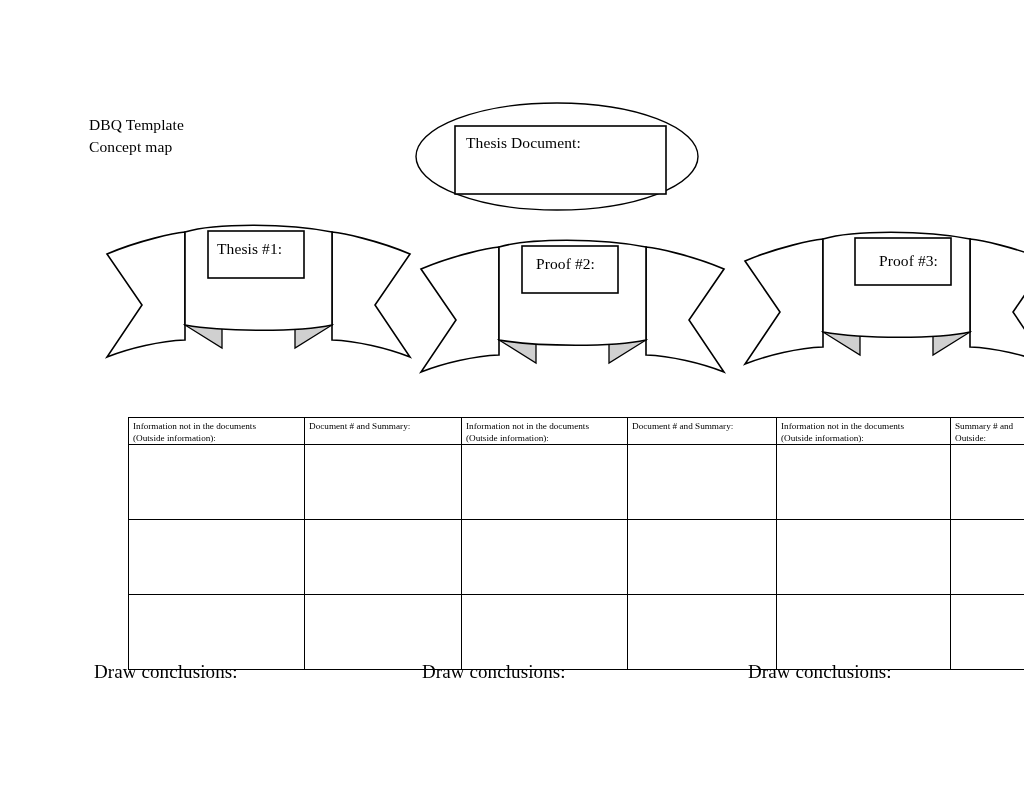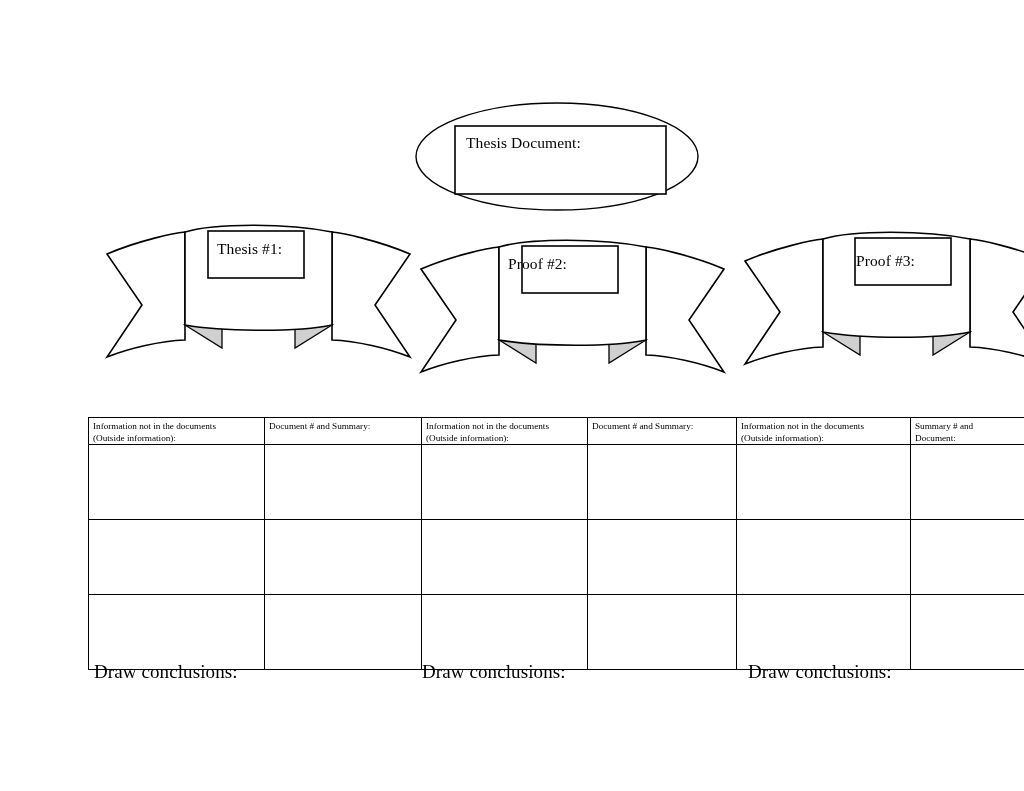--- a/index.html
+++ b/index.html
@@ -47,20 +47,21 @@
     white-space: nowrap;
     letter-spacing: 0.1px;
   }
 
   
   .doc-table {
     position: absolute;
     border-collapse: collapse;
     table-layout: fixed;
     background: #ffffff;
+    margin-left: 40px;
   }
   .doc-table td {
     border: 1px solid #000000;
     vertical-align: top;
     padding: 2px 4px 0 4px;
     font-size: 9.2px;
     line-height: 1.32;
     font-family: "Liberation Serif", "DejaVu Serif", serif;
   }
   .doc-table td.body-cell { padding: 0; }
@@ -72,20 +73,24 @@
     font-size: 19px;
     white-space: nowrap;
     letter-spacing: 0.1px;
   }
 </style>
 </head>
 <body>
 
 <div id="page">
 
+  <div id="title-block">
+    <div>DBQ Template</div>
+    <div>Concept map</div>
+  </div>
 
   <svg id="diagram-layer" viewBox="0 0 1024 791">
 
     <ellipse cx="557" cy="156.5" rx="141" ry="53.5" fill="#ffffff" stroke="#000000" stroke-width="1.4"></ellipse>
 
     <rect x="455" y="126" width="211" height="68" fill="#ffffff" stroke="#000000" stroke-width="1.6"></rect>
 
     <g>
 
       <path d="M 107 254 C 140 240 175 233 185 232 L 185 340 C 160 341 130 348 107 357
@@ -125,23 +130,23 @@
       <path d="M 823 239 C 853 230 925 230 970 239 L 970 332
                C 938 339 863 339 823 332 Z" fill="#ffffff" stroke="#000000" stroke-width="1.6"></path>
       <rect x="855" y="238" width="96" height="47" fill="#ffffff" stroke="#000000" stroke-width="1.6"></rect>
     </g>
   </svg>
 
   <div class="shape-label" style="left:466px; top:134px;">Thesis Document:</div>
 
   <div class="shape-label" style="left:217px; top:240px;">Thesis #1:</div>
 
-  <div class="shape-label" style="left:508px; top:255px;">Proof #2:</div>
-
-  <div class="shape-label" style="left:856px; top:252px;">Proof #3:</div>
+  <div class="shape-label" style="left:536px; top:255px;">Proof #2:</div>
+
+  <div class="shape-label" style="left:856px; top:252px;padding-left:23px;">Proof #3:</div>
 
   <table class="doc-table" style="left:88px; top:417px; width:320px;">
     <tbody>
         <tr class="hdr-row">
       <td style="width:167px;">
         <span>Information not in the documents</span><br>
         <span>(Outside information):</span>
       </td>
       <td style="width:153px;">
         <span>Document # and Summary:</span>
@@ -192,21 +197,21 @@
 
   <table class="doc-table" style="left:736px; top:417px; width:310px;">
     <tbody>
         <tr class="hdr-row">
       <td style="width:165px;">
         <span>Information not in the documents</span><br>
         <span>(Outside information):</span>
       </td>
       <td style="width:145px;">
         <span>Summary # and</span><br>
-        <span>Document:</span>
+        <span>Outside:</span>
       </td>
     </tr>
     <tr class="body-row">
       <td class="body-cell"></td>
       <td class="body-cell"></td>
     </tr>
     <tr class="body-row">
       <td class="body-cell"></td>
       <td class="body-cell"></td>
     </tr>

